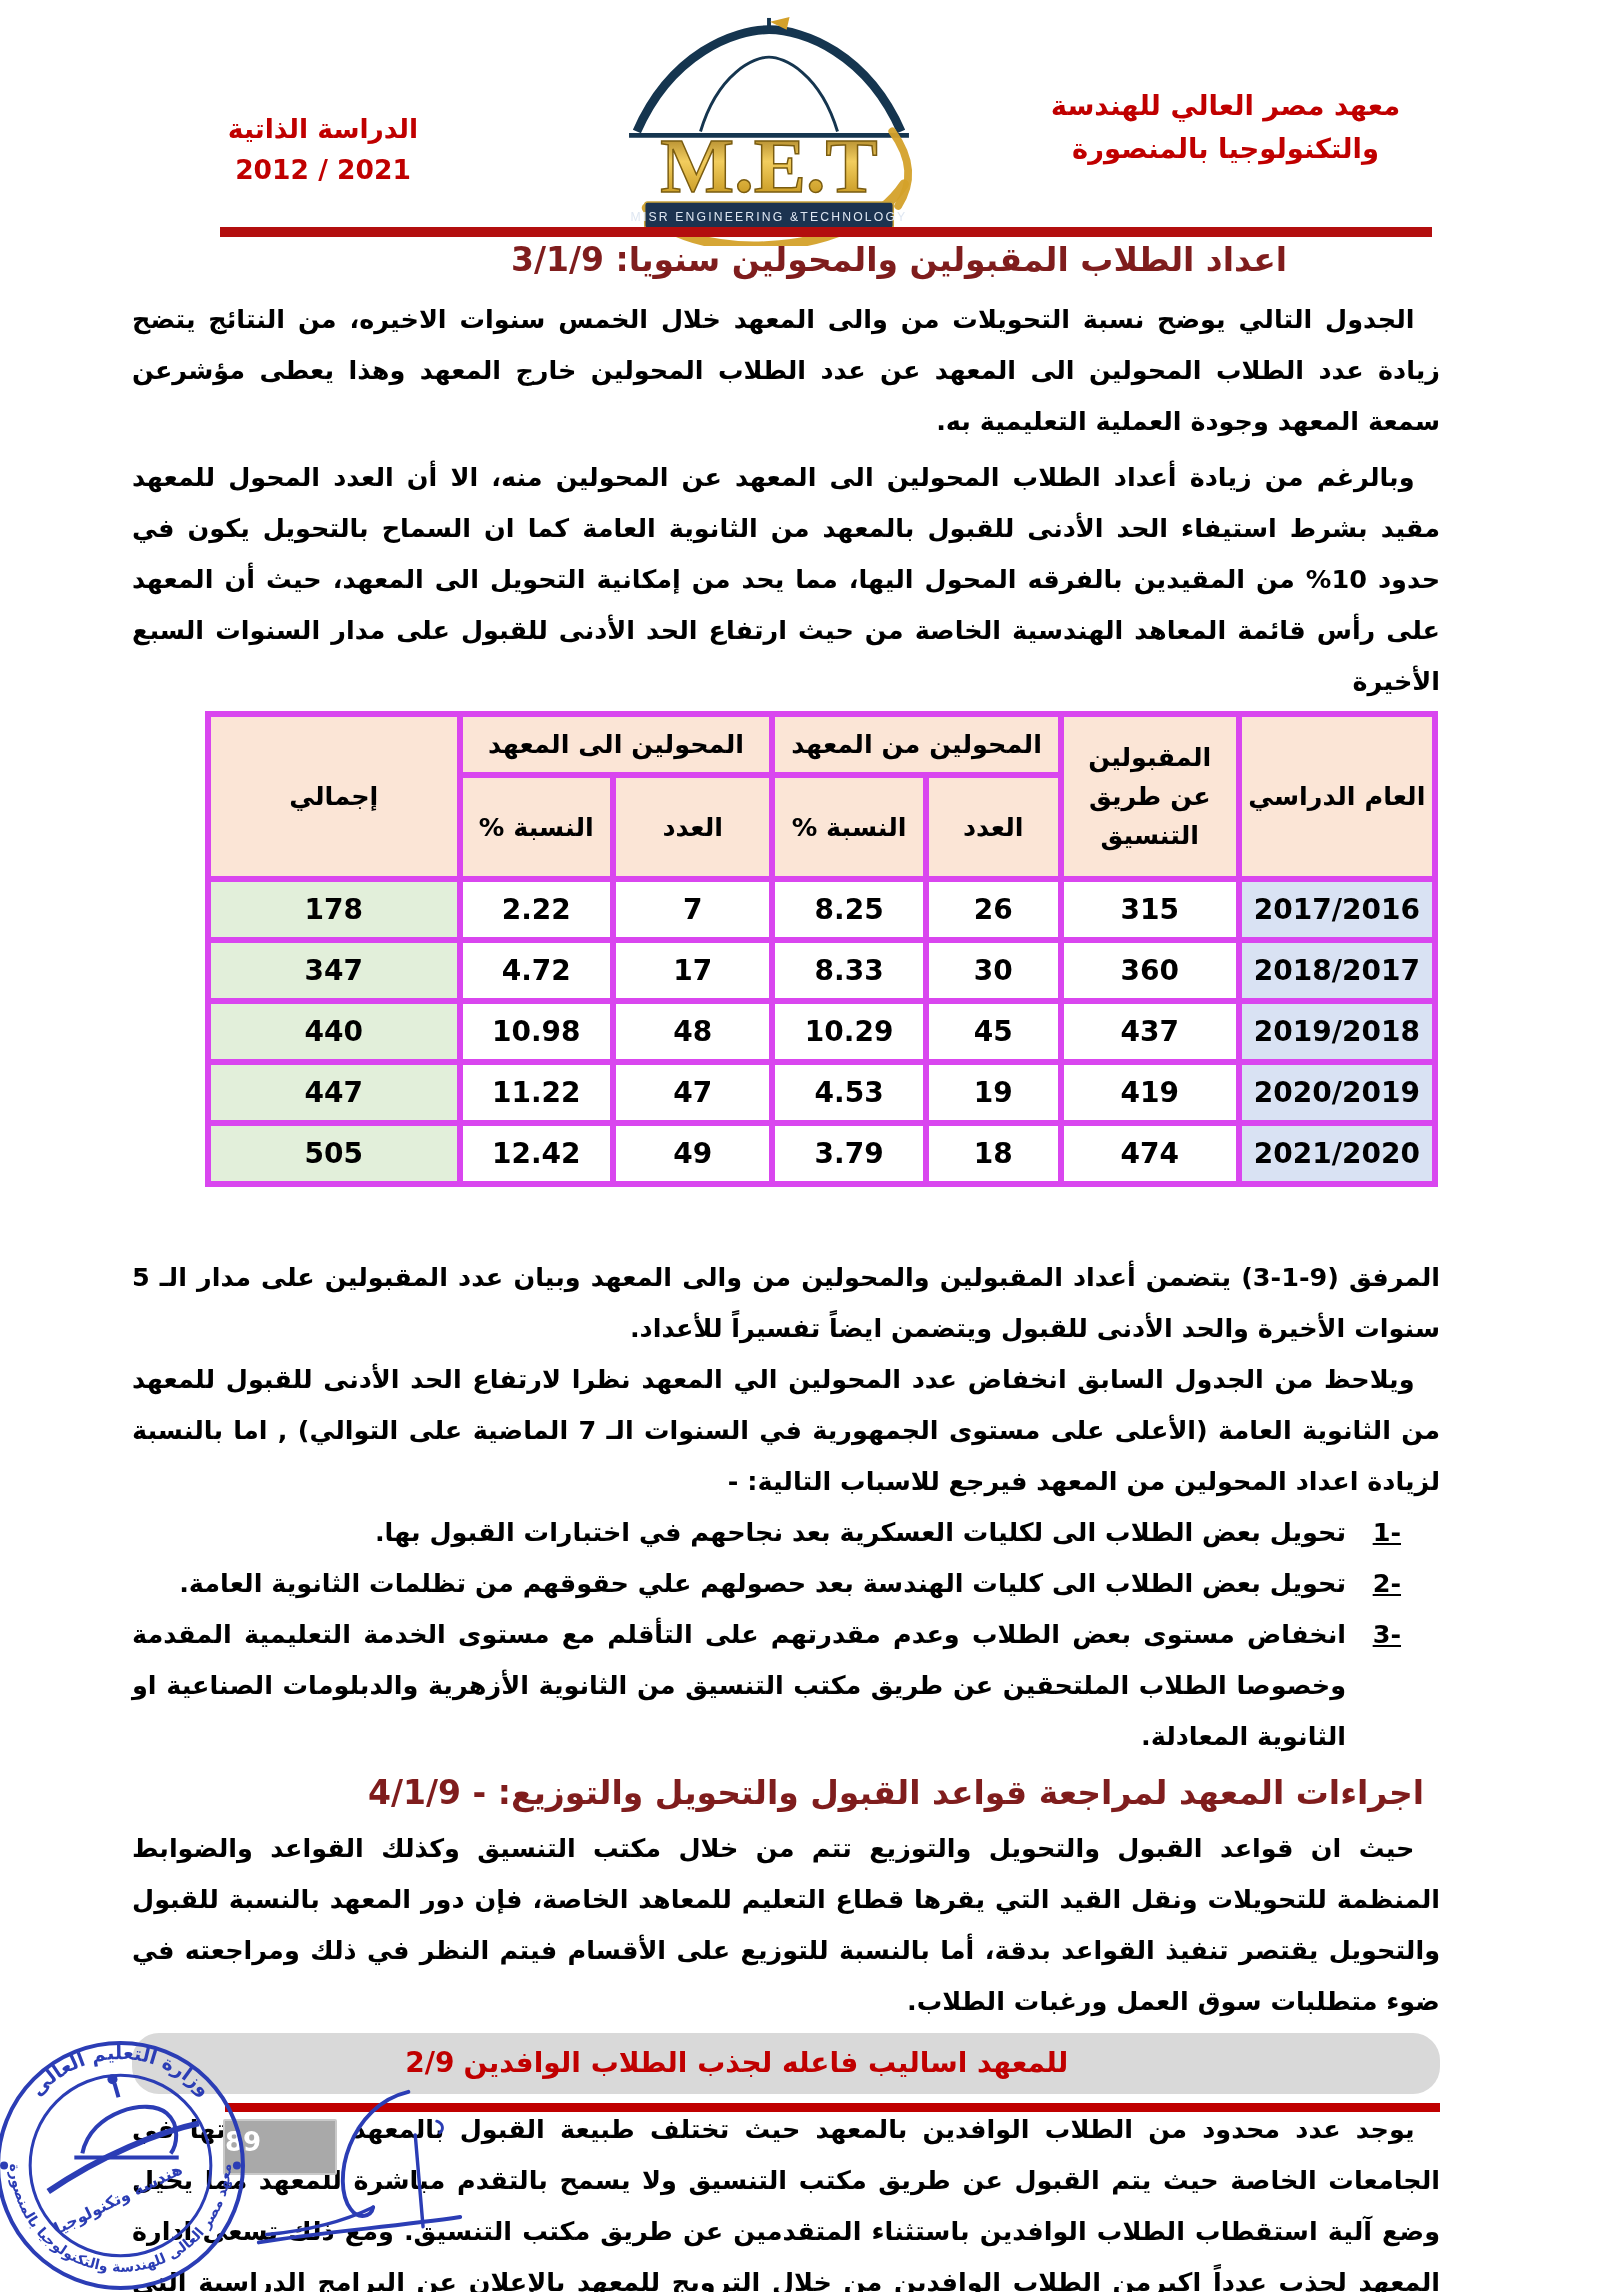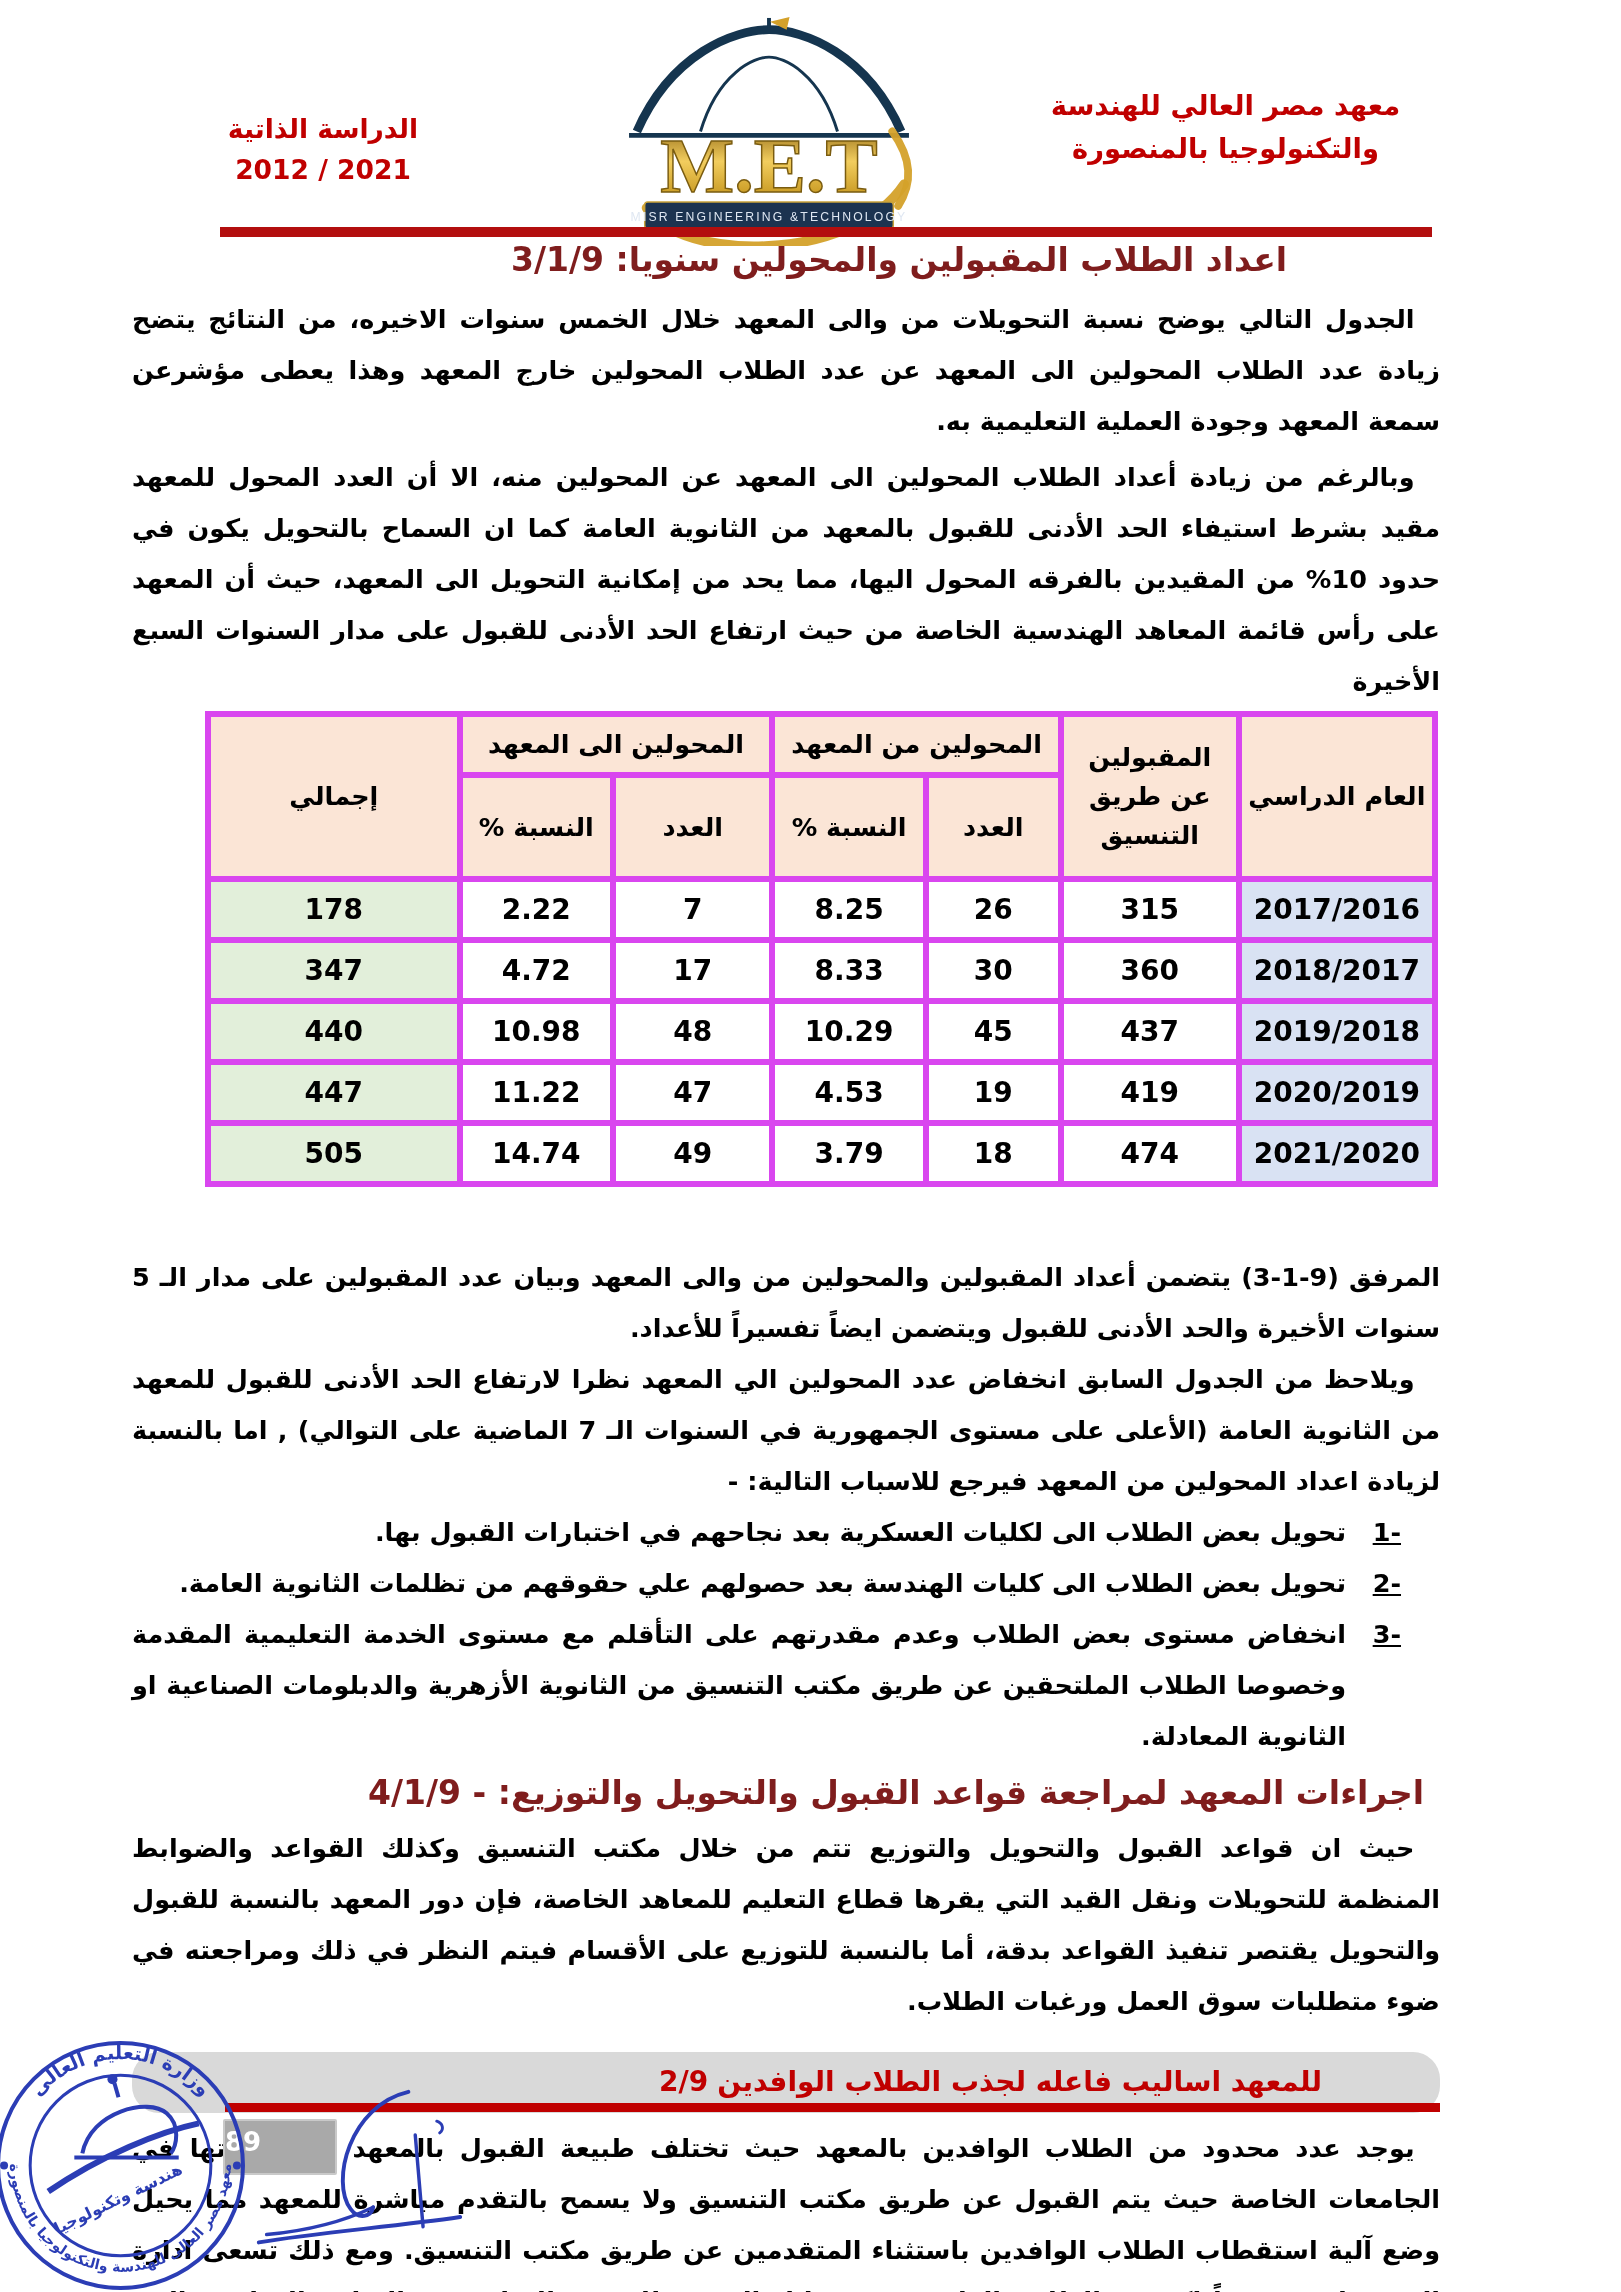--- a/index.html
+++ b/index.html
@@ -35,21 +35,21 @@
   .acc-table thead{border-bottom:2.9px solid #000;}
   .acc-table tbody td{font-size:28px;height:47px;background:#fff;}
   .acc-table td.c-year{background:#D9E2F3;}
   .acc-table td.c-total{background:#E2EFDA;}
   .w-year{width:16%;}.w-acc{width:14.5%;}.w-fc{width:11%;}.w-fp{width:12.5%;}
   .w-tc{width:13%;}.w-tp{width:12.5%;}.w-tot{width:20.5%;}
   
   .li{position:relative;padding-right:94px;margin:0;}
   .li .mark{position:absolute;right:39px;top:0;text-decoration:underline;direction:ltr;unicode-bidi:isolate;}
   
-  .band{background:#D9D9D9;margin-top:25px;padding:4.9px 118px 4.9px 19.6px;text-align:right;border-radius:27px;}
+  .band{background:#D9D9D9;margin-top:6px;padding:4.9px 118px 4.9px 19.6px;text-align:center;border-radius:27px;}
   .band .bh{color:#C00000;font-size:28px;line-height:43px;font-weight:bold;}
   
   .stamp{position:absolute;left:-9.8px;top:2035px;width:261px;height:261px;}
   .page-badge{position:absolute;left:223px;top:2119px;width:114px;height:56px;background:#A9A9A9;
               border:2.9px solid #C9C9C9;border-radius:2px;box-sizing:border-box;
               color:#fff;font-size:26px;font-weight:bold;text-align:left;
               padding:5.9px 15.7px 0 0;}
   .signature{position:absolute;left:247px;top:2084px;width:225px;height:176px;}
 </style>
 </head>
@@ -164,21 +164,21 @@
           <td>47</td>
           <td>11.22</td>
           <td class="c-total">447</td>
         </tr>
         <tr>
           <td class="c-year">2021/2020</td>
           <td>474</td>
           <td>18</td>
           <td>3.79</td>
           <td>49</td>
-          <td>14.74</td>
+          <td>12.42</td>
           <td class="c-total">505</td>
         </tr>
       </tbody>
     </table>
 
     <p class="para gap-table"><span class="lead">المرفق (9-1-3)</span> <span>يتضمن أعداد المقبولين والمحولين من والى المعهد وبيان عدد المقبولين على مدار الـ 5 سنوات الأخيرة والحد الأدنى للقبول ويتضمن ايضاً تفسيراً للأعداد.</span></p>
 
     <p class="para indent">ويلاحظ من الجدول السابق انخفاض عدد المحولين الي المعهد نظرا لارتفاع الحد الأدنى للقبول للمعهد من الثانوية العامة (الأعلى على مستوى الجمهورية في السنوات الـ 7 الماضية على التوالي) , اما بالنسبة لزيادة اعداد المحولين من المعهد فيرجع للاسباب التالية: -</p>
 
     <div class="li"><span class="mark">1-</span><span>تحويل بعض الطلاب الى لكليات العسكرية بعد نجاحهم في اختبارات القبول بها.</span></div>

